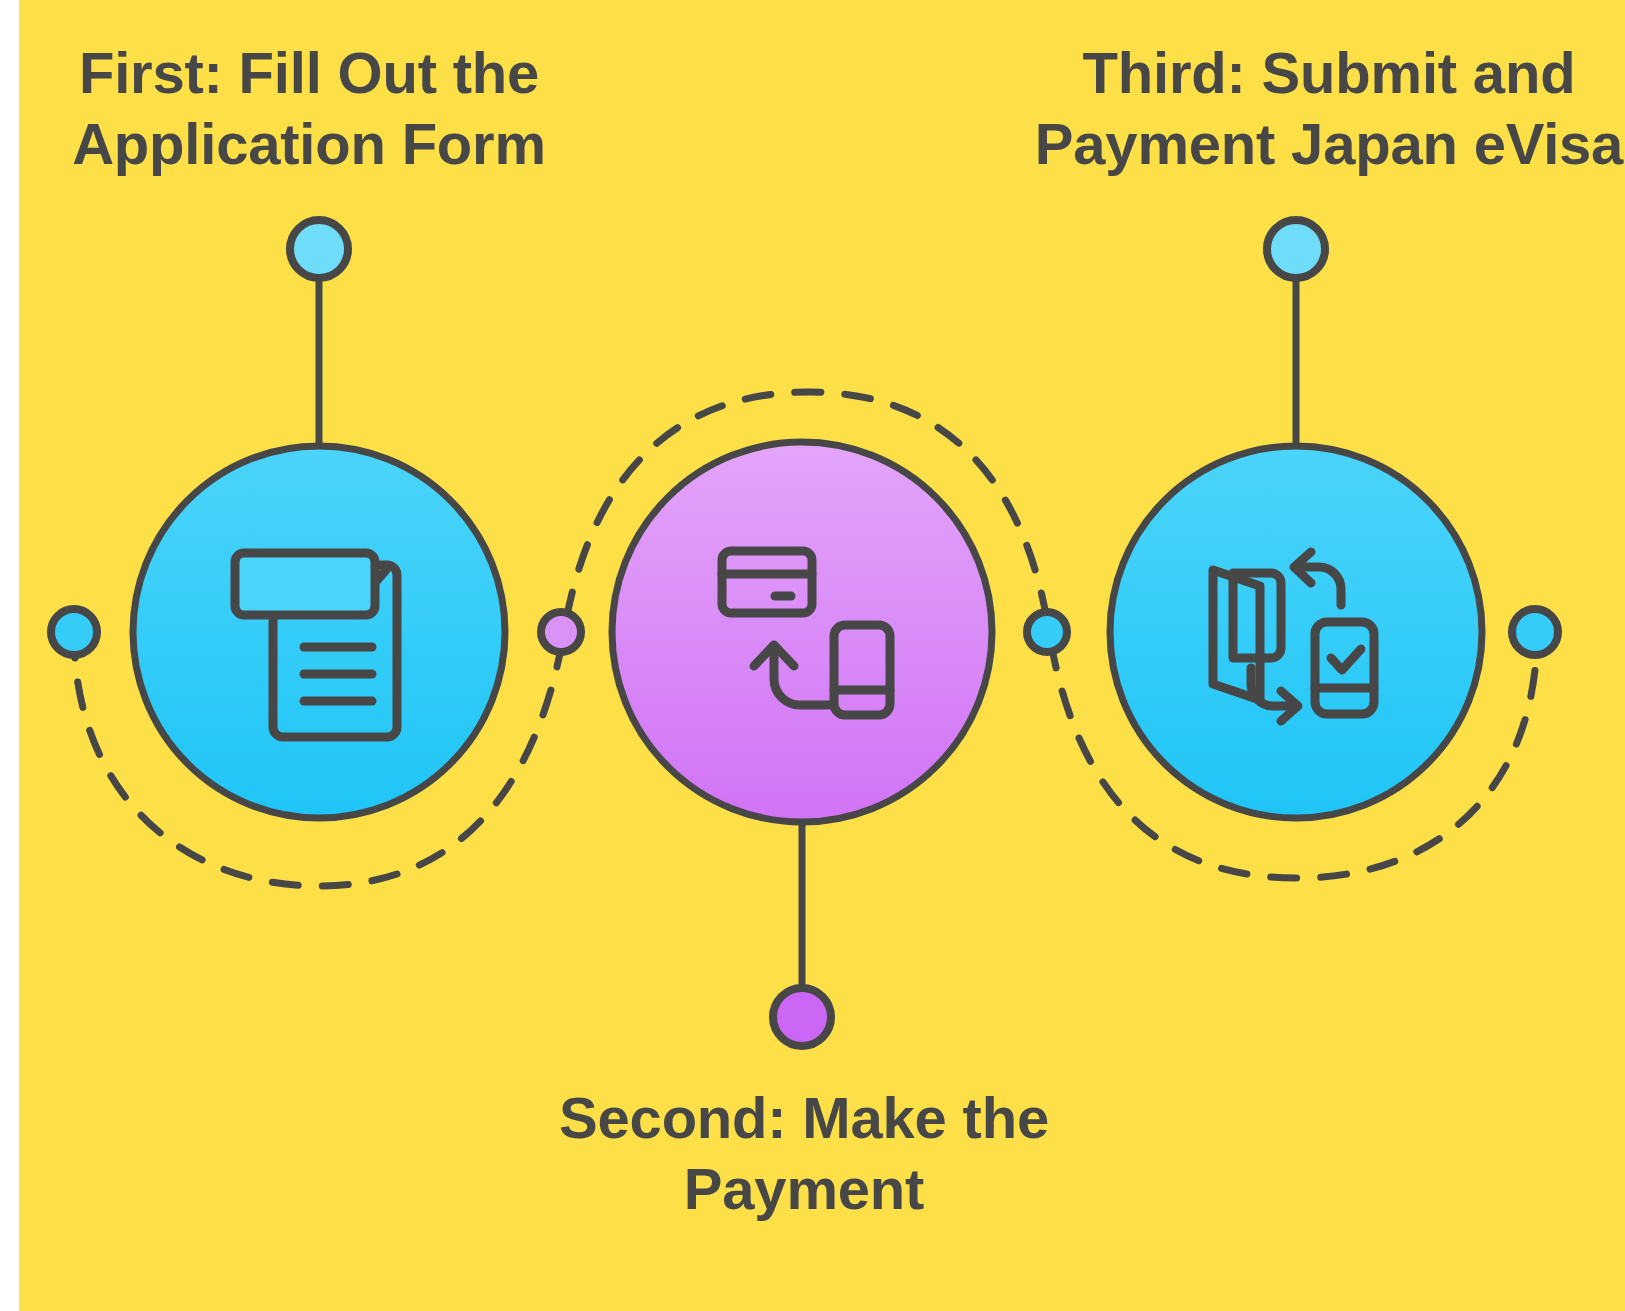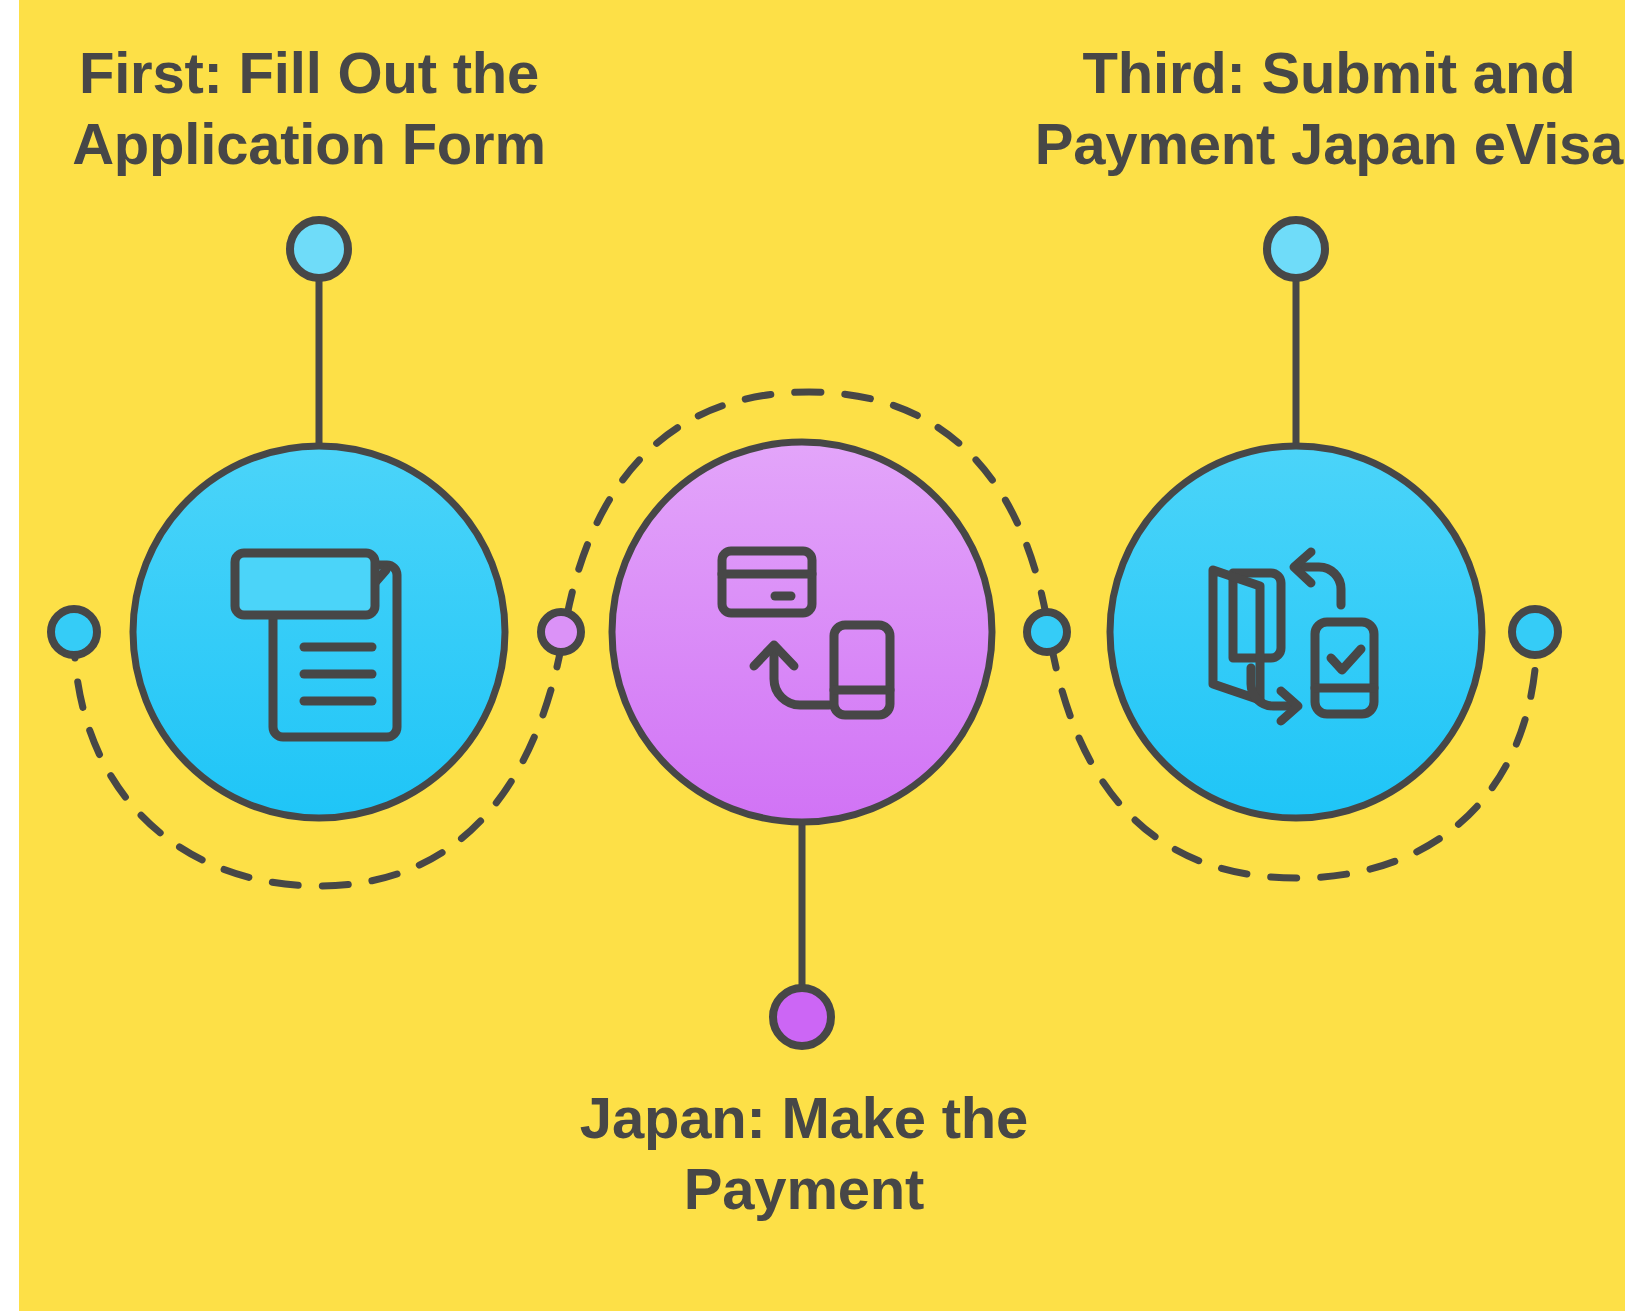--- a/index.html
+++ b/index.html
@@ -134,16 +134,16 @@
       </g>
     </g>
   </svg>
 
   <div class="step-title" id="title-1">First: Fill Out the
 Application Form</div>
 
   <div class="step-title" id="title-3">Third: Submit and
 Payment Japan eVisa</div>
 
-  <div class="step-title" id="title-2">Japan: Make the
+  <div class="step-title" id="title-2">Second: Make the
 Payment</div>
 
 </div>
 
 </body></html>

